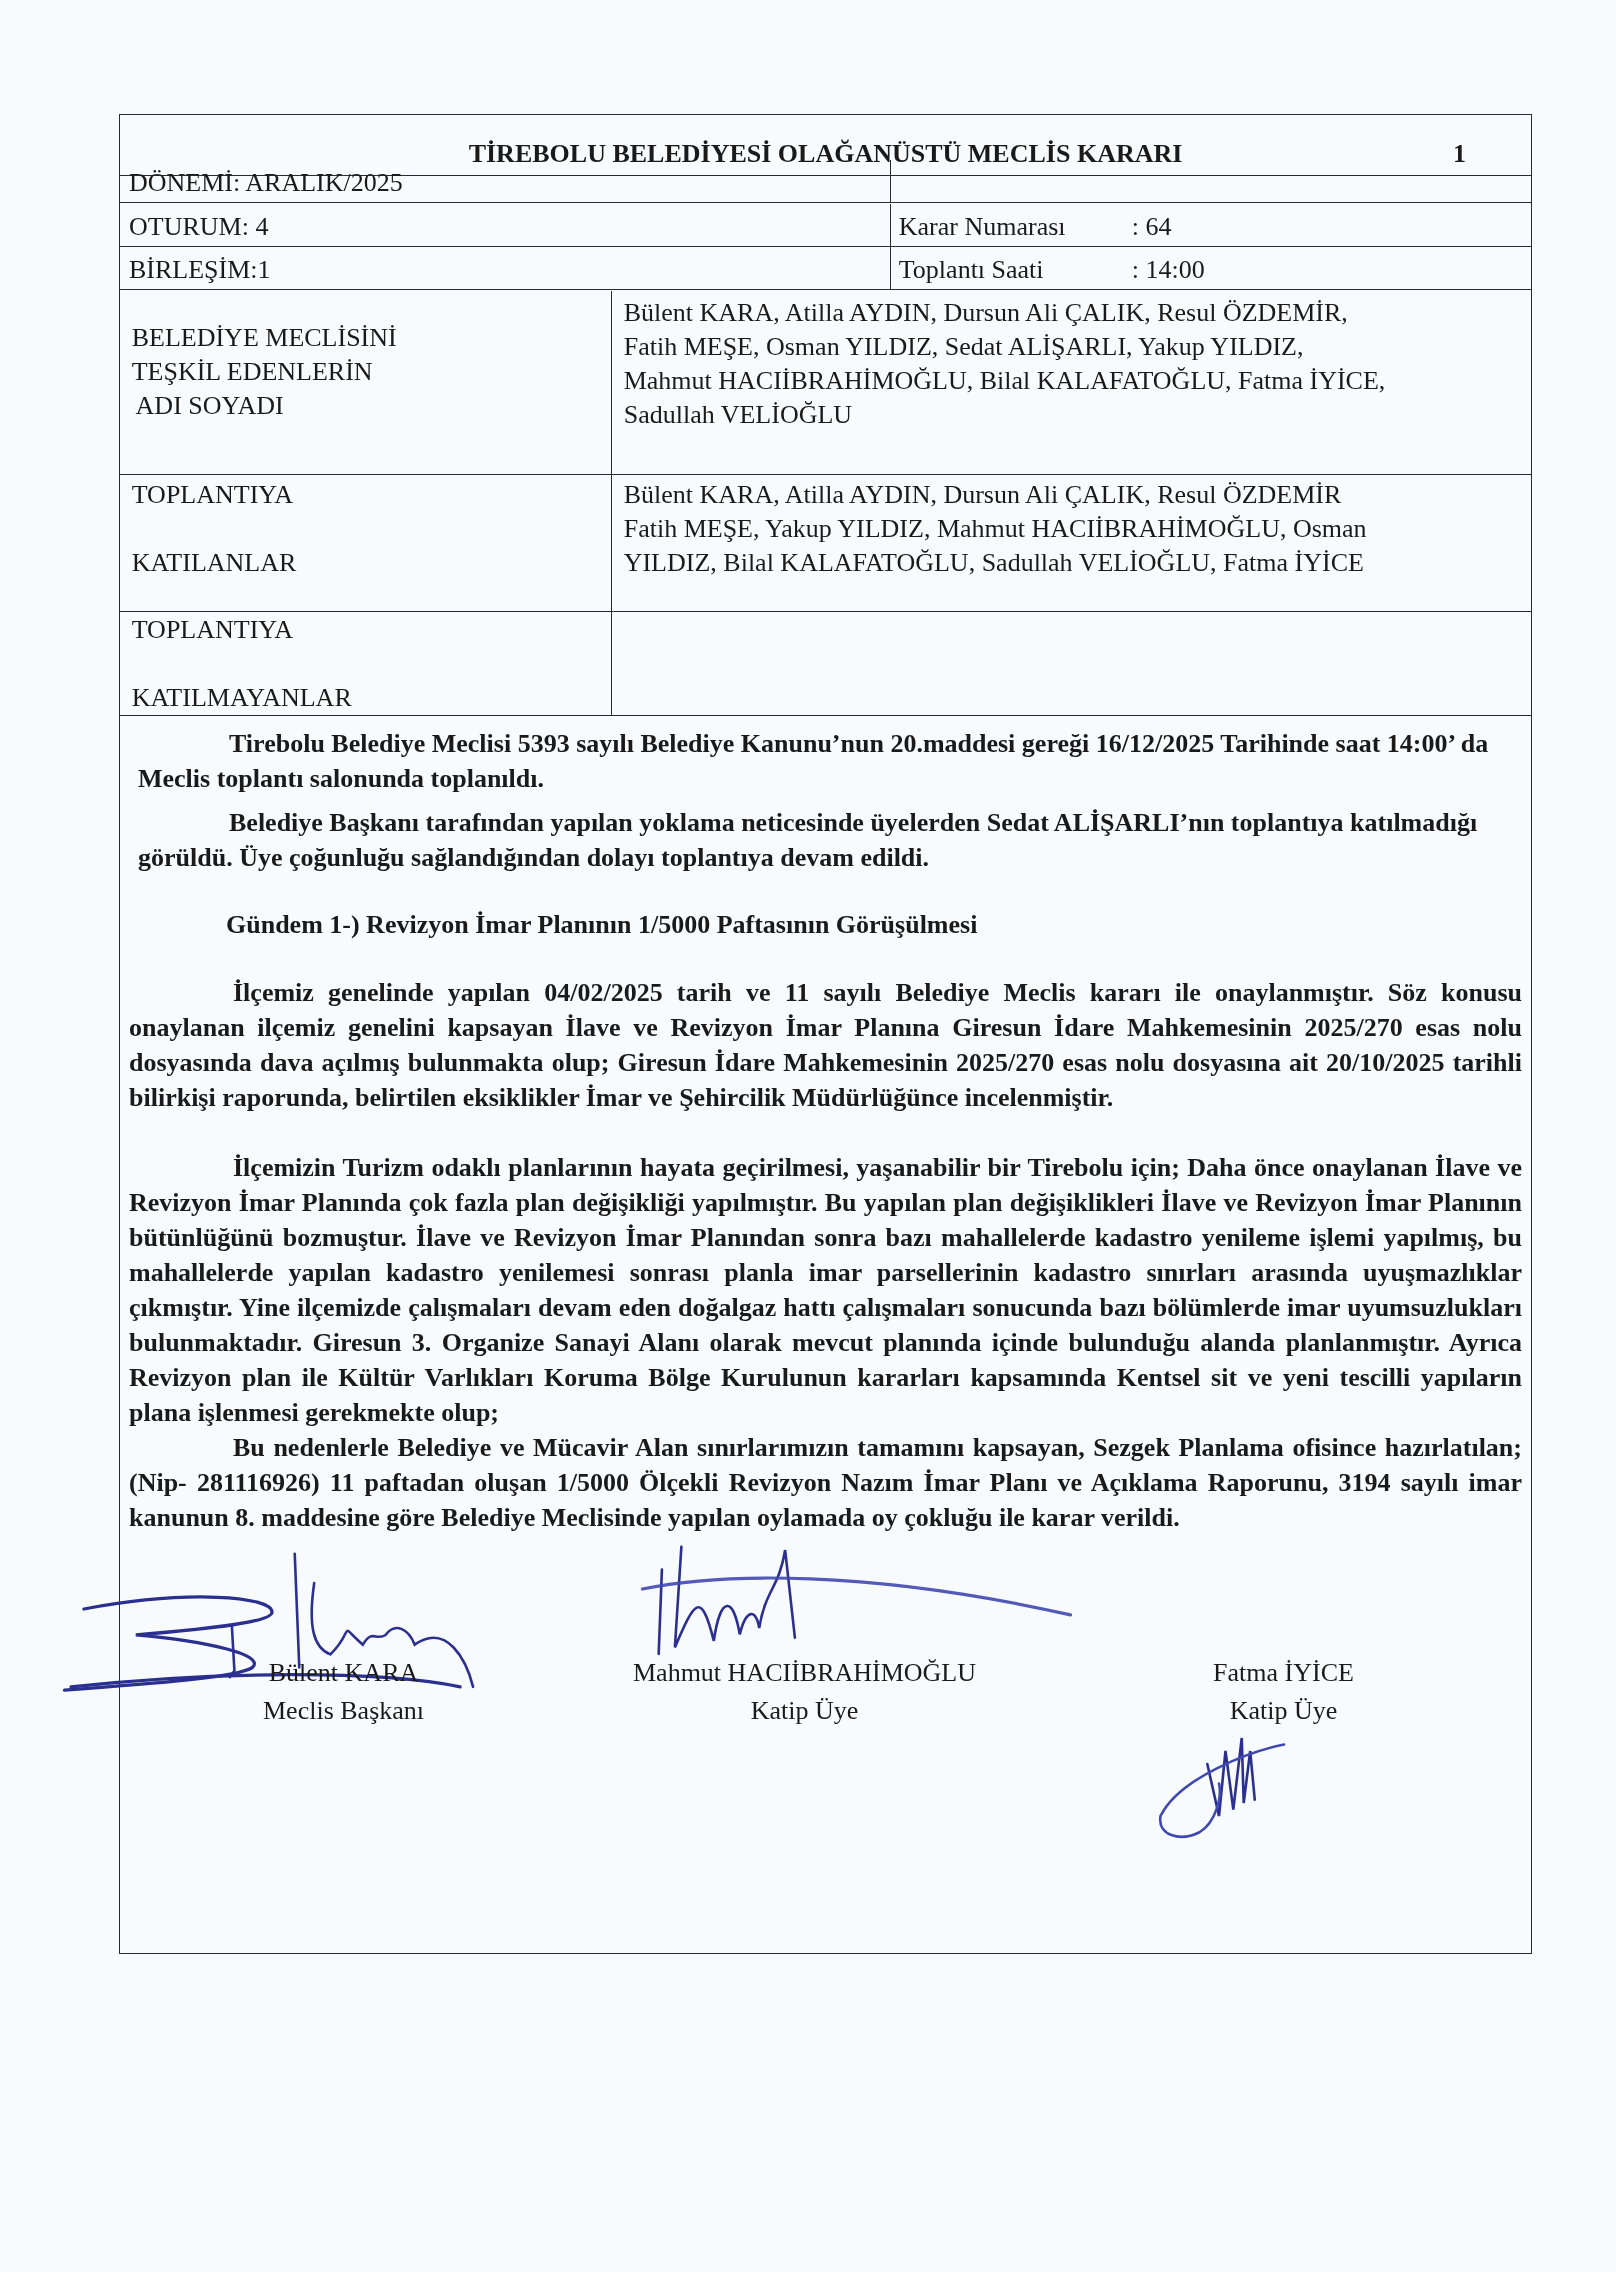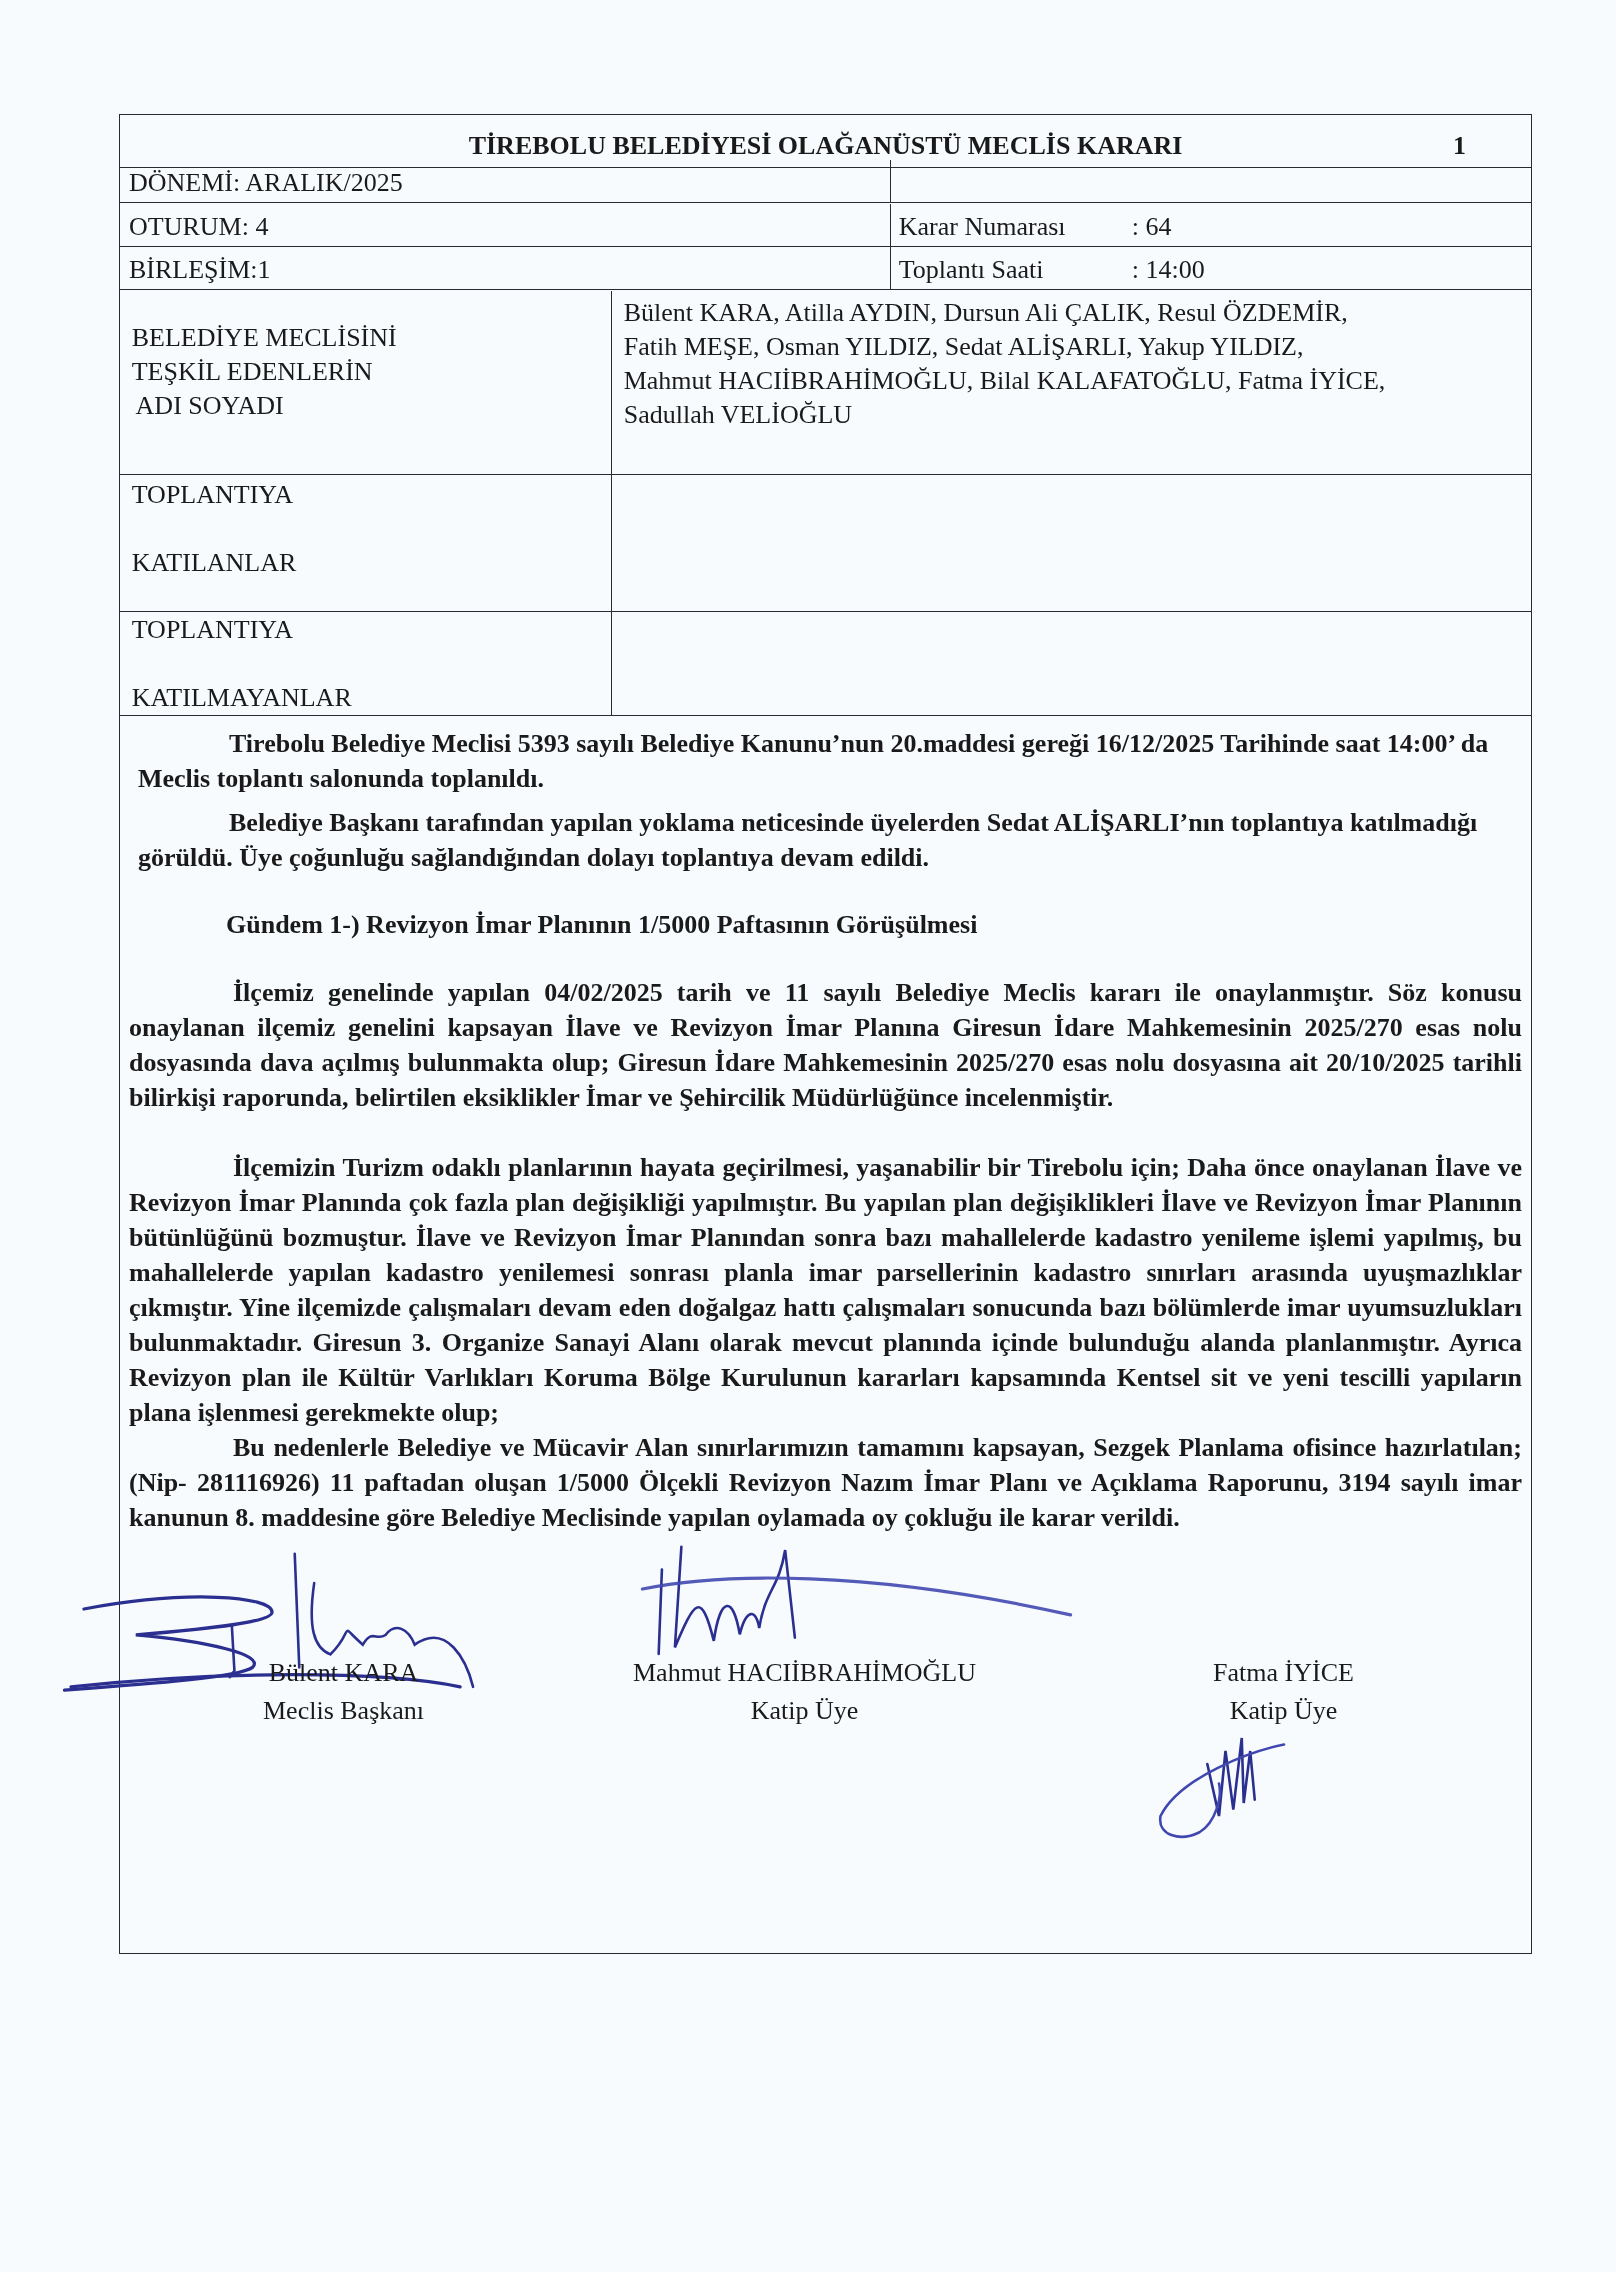--- a/index.html
+++ b/index.html
@@ -34,21 +34,21 @@
     .cell {
       position: absolute;
       top: 0;
       bottom: 0;
       box-sizing: border-box;
     }
     .vline-r {
       border-right: 1.3px solid #2a2a33;
     }
     .t40 { font-size: 26px; line-height: 1.2; }
-    .title-row { top: 8px; height: 45px; }
+    .title-row { top: 16px; height: 45px; }
     .title-text {
       position: absolute;
       left: 0; right: 0; top: 7.8px;
       text-align: center;
       font-weight: bold;
       font-size: 26px;
     }
     .page-num {
       position: absolute;
       right: 65px; top: 7.8px;
@@ -141,20 +141,25 @@
       <div>Mahmut HACIİBRAHİMOĞLU, Bilal KALAFATOĞLU, Fatma İYİCE,</div>
       <div>Sadullah VELİOĞLU</div>
     </div>
   </div>
 
   <div class="row attended-row">
     <div class="cell left-col vline-r">
       <div class="left-label" style="top:5.2px;">TOPLANTIYA</div>
       <div class="left-label" style="top:73px;">KATILANLAR</div>
     </div>
+    <div class="cell right-col names" style="padding-top:2.6px;">
+      <div>Bülent KARA, Atilla AYDIN, Dursun Ali ÇALIK, Resul ÖZDEMİR</div>
+      <div>Fatih MEŞE, Yakup YILDIZ, Mahmut HACIİBRAHİMOĞLU, Osman</div>
+      <div>YILDIZ, Bilal KALAFATOĞLU, Sadullah VELİOĞLU, Fatma İYİCE</div>
+    </div>
   </div>
 
   <div class="row absent-row">
     <div class="cell left-col vline-r">
       <div class="left-label" style="top:2.6px;">TOPLANTIYA</div>
       <div class="left-label" style="top:71px;">KATILMAYANLAR</div>
     </div>
   </div>
 
   <div class="body">

